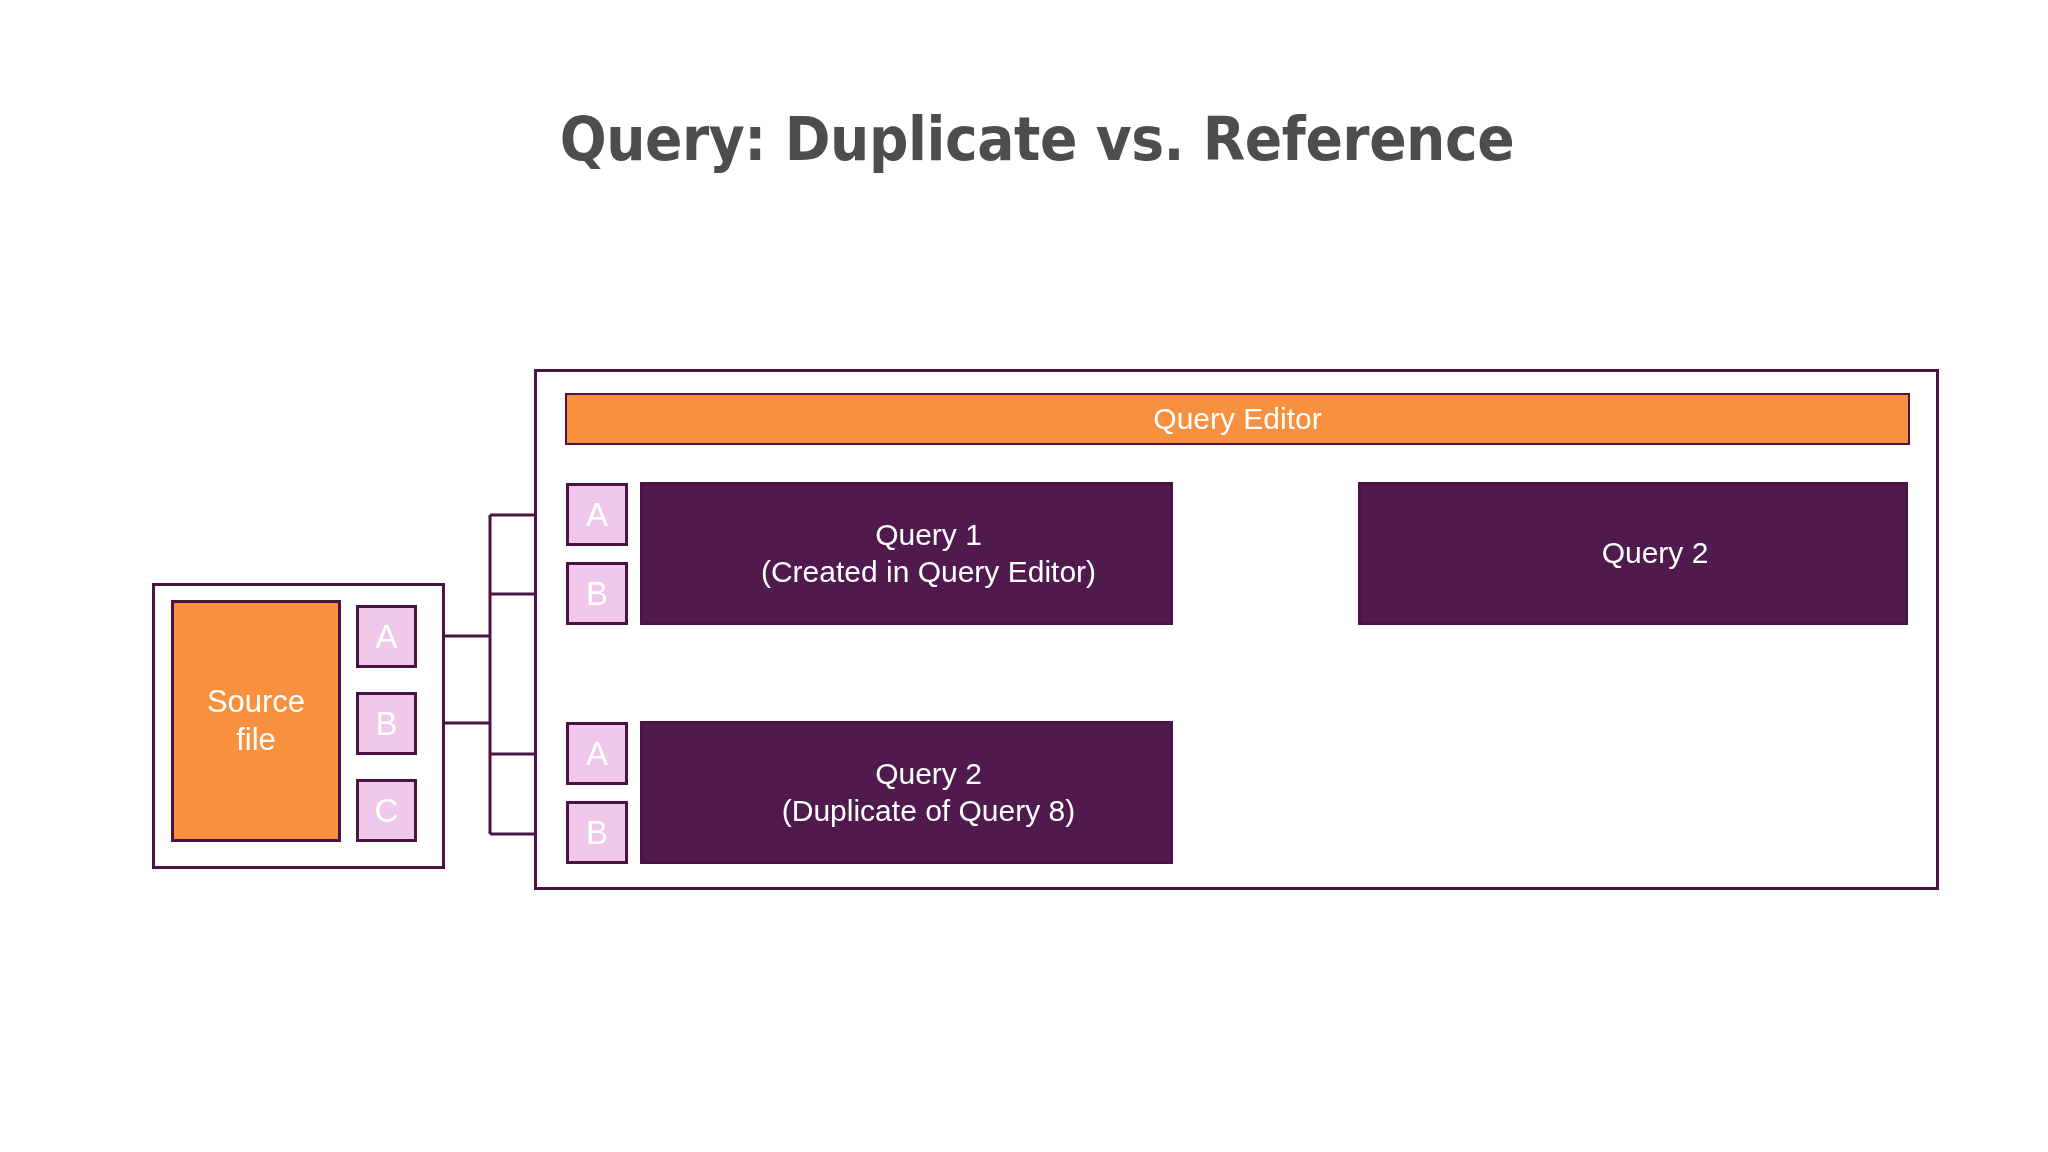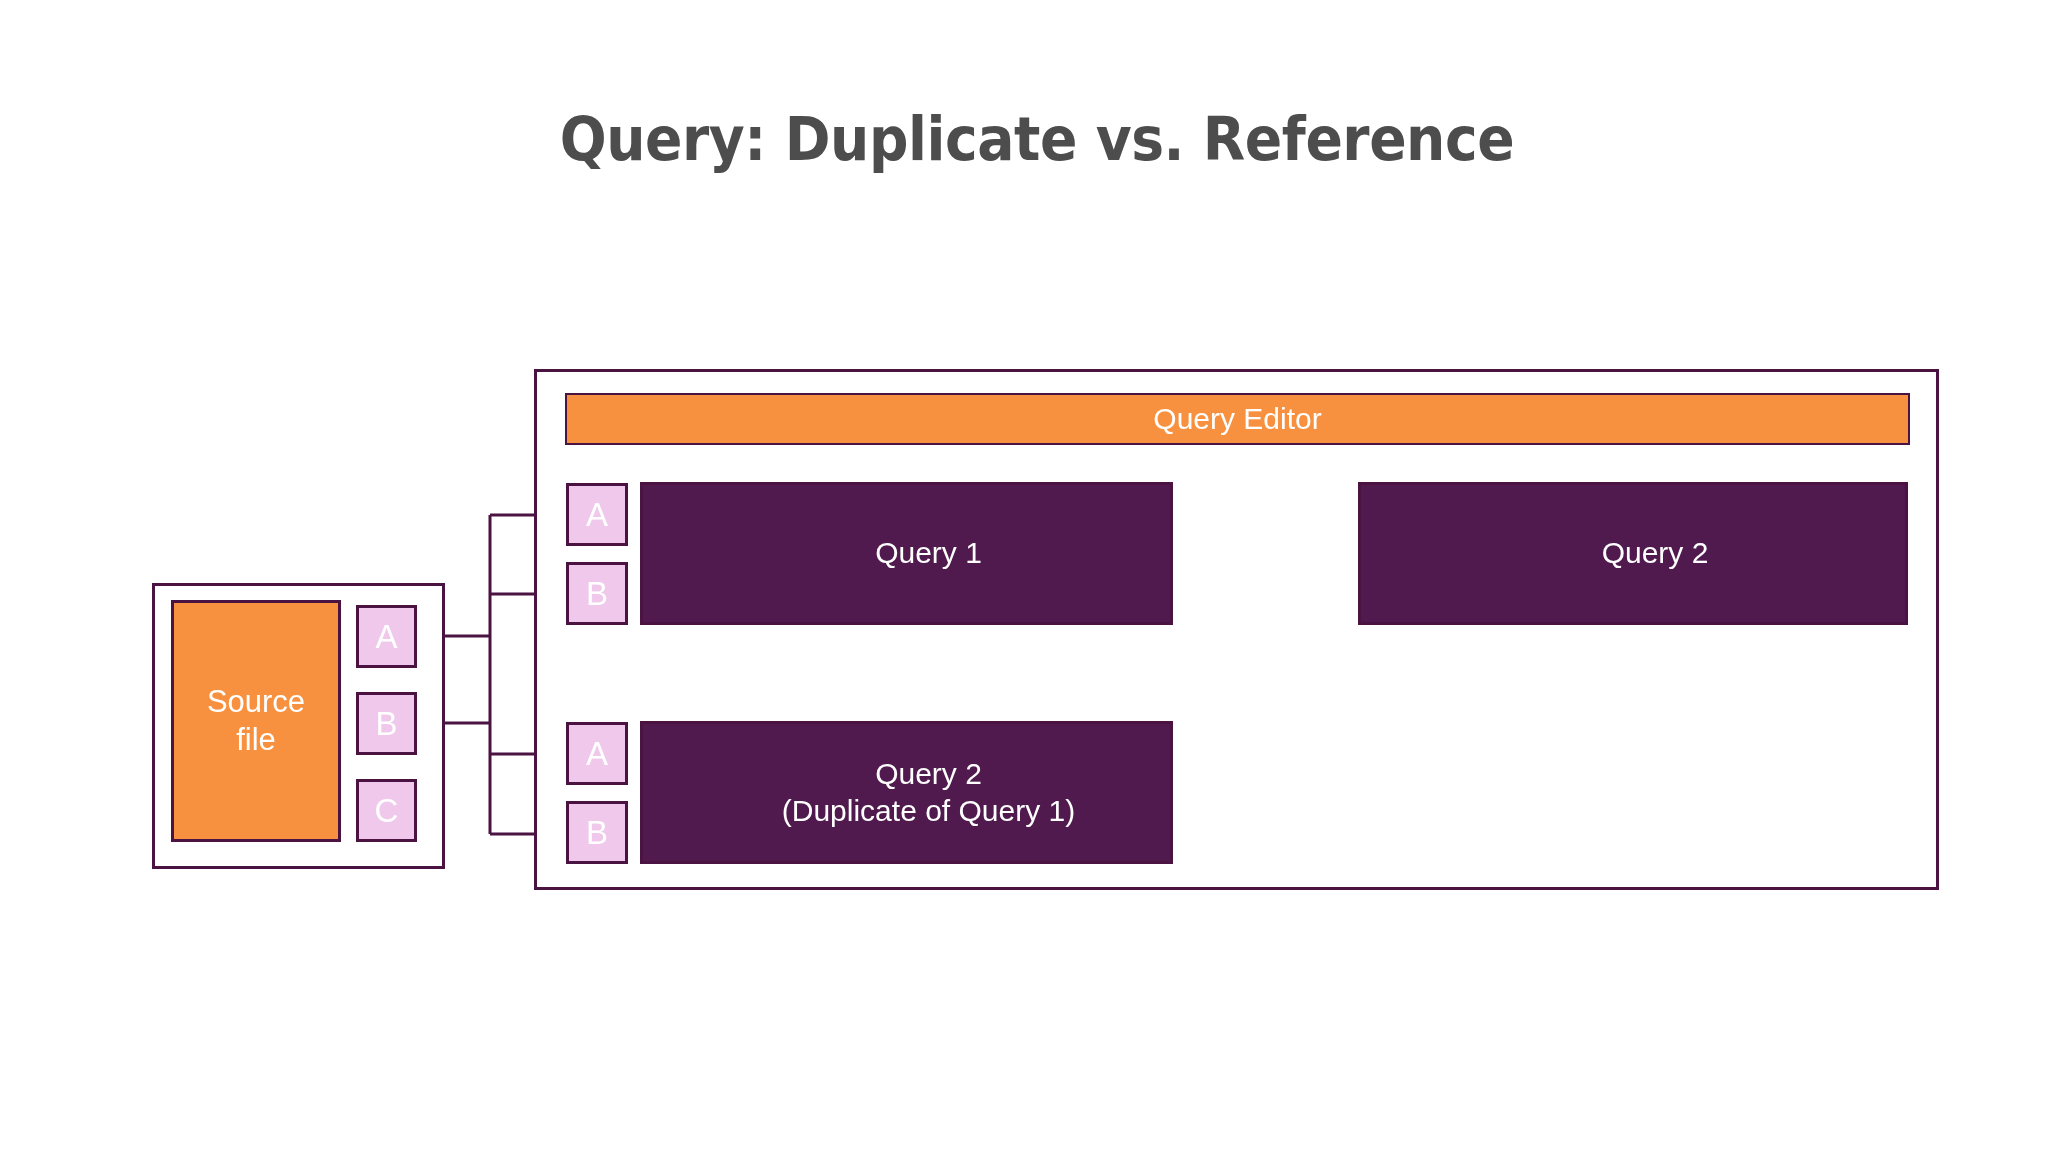--- a/index.html
+++ b/index.html
@@ -228,24 +228,25 @@
 
   <div class="box pink-box ed-letter" id="ed-a2">
     <span>A</span>
   </div>
   <div class="box pink-box ed-letter" id="ed-b2">
     <span>B</span>
   </div>
 
   <div class="box purple-box query-block" id="query-1">
     <span class="ln">Query 1</span>
+    <span class="ln">(Created in Query Editor)</span>
   </div>
 
   <div class="box purple-box query-block" id="query-2-reference">
     <span class="ln">Query 2</span>
   </div>
 
   <div class="box purple-box query-block" id="query-2-duplicate">
     <span class="ln">Query 2</span>
-    <span class="ln">(Duplicate of Query 1)</span>
+    <span class="ln">(Duplicate of Query 8)</span>
   </div>
 
 </div>
 
 </body></html>

